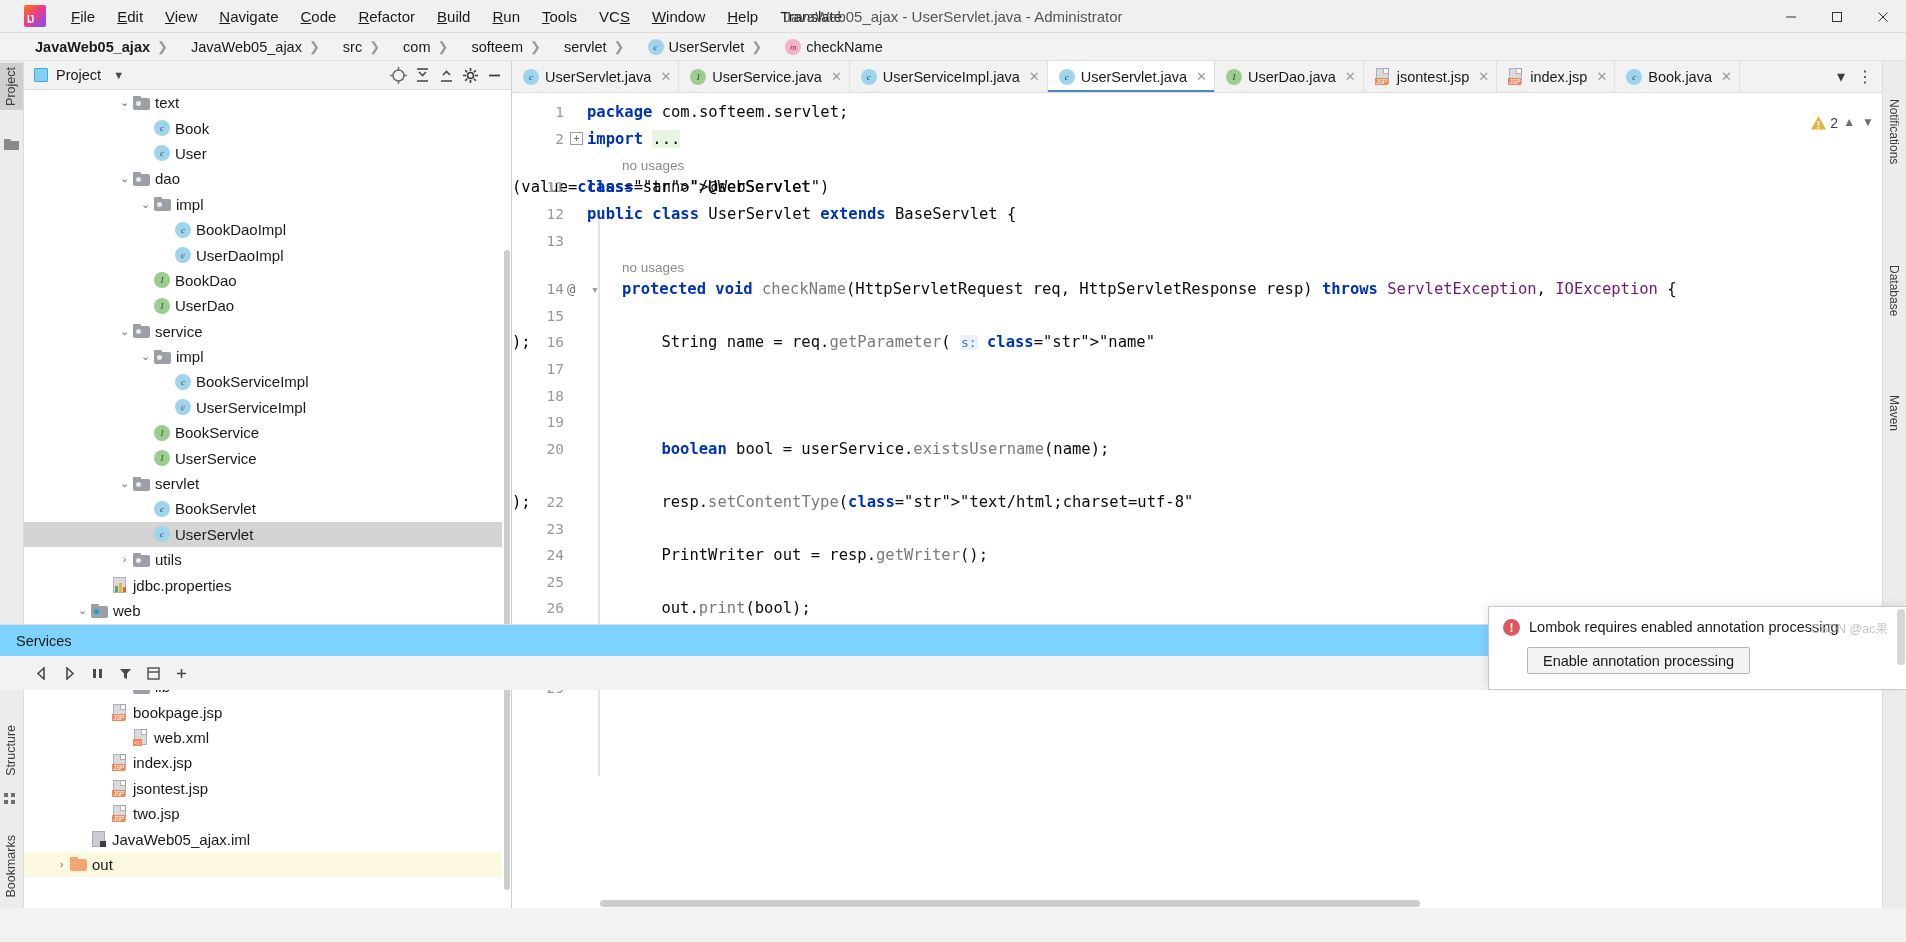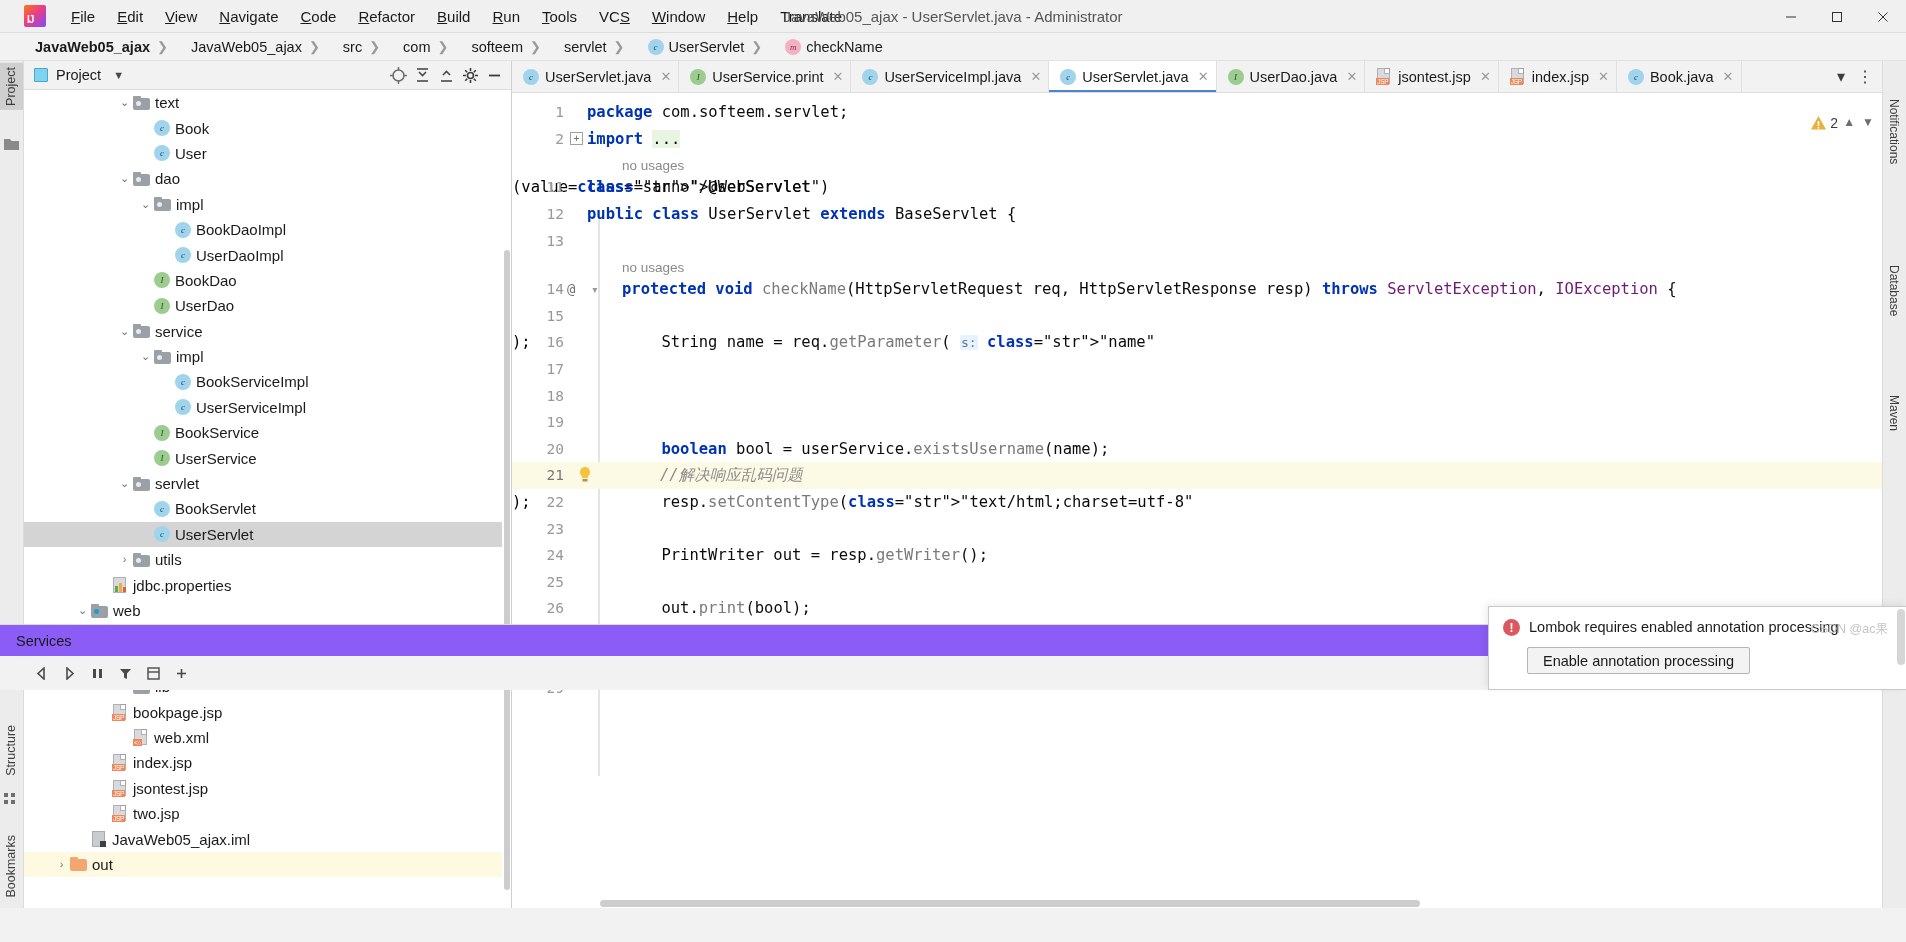--- a/index.html
+++ b/index.html
@@ -194,21 +194,21 @@
     border-left:1px solid #dcdcdc;
   }
   .rstripe-lbl {
     position:absolute; right:2px; font-size:12px; color:#3c3c3c;
     writing-mode:vertical-rl; white-space:nowrap; padding:4px 3px;
   }
 
   
   .bottombar {
     position:absolute; left:0; bottom:34px; width:1906px; height:32px;
-    background:#8b5cf6; border-top:1px solid #dcdcdc; display:flex; align-items:center;
+    background:#7dd3fc; border-top:1px solid #dcdcdc; display:flex; align-items:center;
   }
   .bb-item { font-size:14.5px; color:#1a1a1a; padding:0 10px; display:flex; align-items:center; gap:6px;}
 
   .bottomrow2 {
     position:absolute; left:0; bottom:0; width:1906px; height:34px;
     background:#f2f2f2; display:flex; align-items:center; padding-left:28px; gap:2px;
   }
   .br2 { width:26px; height:24px; display:flex; align-items:center; justify-content:center; color:#4a4a4a; font-size:13px;}
 
   
@@ -726,21 +726,21 @@
 
   <div class="editor-area">
     <div class="tabsrow" id="tabsrow">
         <div class="etab">
           <span class="badge c">c</span>
           <span>UserServlet.java</span>
           <span class="x">✕</span>
         </div>
         <div class="etab">
           <span class="badge i">I</span>
-          <span>UserService.print</span>
+          <span>UserService.java</span>
           <span class="x">✕</span>
         </div>
         <div class="etab">
           <span class="badge c">c</span>
           <span>UserServiceImpl.java</span>
           <span class="x">✕</span>
         </div>
         <div class="etab active">
           <span class="badge c">c</span>
           <span>UserServlet.java</span>
@@ -827,28 +827,20 @@
             <span class="lnum">18</span>
           </div>
           <div class="cl" style="top: 316px;">
             <span class="lnum">19</span>
             <span class="ctext" style="left:75px;"></span>
           </div>
           <div class="cl" style="top: 342.6px;">
             <span class="lnum">20</span>
             <span class="ctext" style="left:149.4px;"><span class="kw">boolean</span> bool = userService.<span class="meth">existsUsername</span>(name);</span>
           </div>
-          <div class="cl hl" style="top: 369.2px;">
-            <span class="lnum">21</span>
-            <span class="bulb"><svg width="14" height="16" viewBox="0 0 14 16">
-                <path d="M7 0a5 5 0 0 0-3 9v2h6V9A5 5 0 0 0 7 0z" fill="#f5c33b"></path>
-                <rect x="4.5" y="12" width="5" height="2.5" fill="#b9933a"></rect>
-              </svg></span>
-            <span class="ctext" style="left:148px;"><span class="cmt">//解决响应乱码问题</span></span>
-          </div>
           <div class="cl" style="top: 395.8px;"><span class="lnum">22</span><span class="ctext" style="left:149.4px;">resp.<span class="meth">setContentType</span>(<span <span="" class="kw">class</span>="str"&gt;"text/html;charset=utf-8"</span>);</div>
           <div class="cl" style="top: 422.4px;">
             <span class="lnum">23</span>
             <span class="ctext" style="left:75px;"></span>
           </div>
           <div class="cl" style="top: 449px;">
             <span class="lnum">24</span>
             <span class="ctext" style="left:149.4px;">PrintWriter out = resp.<span class="meth">getWriter</span>();</span>
           </div>
           <div class="cl" style="top: 475.6px;">

